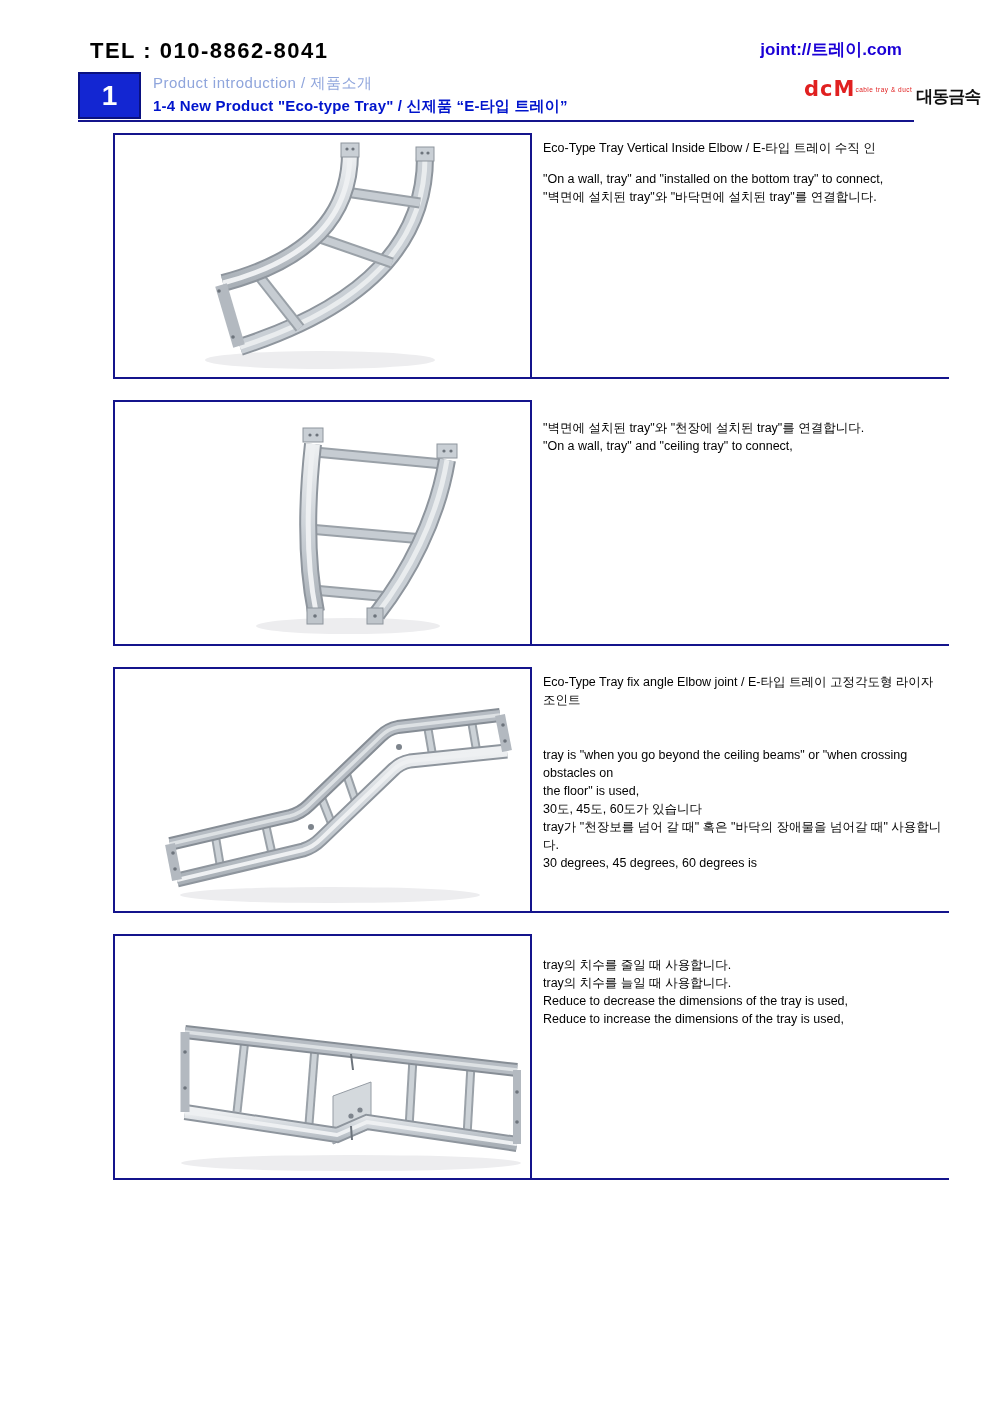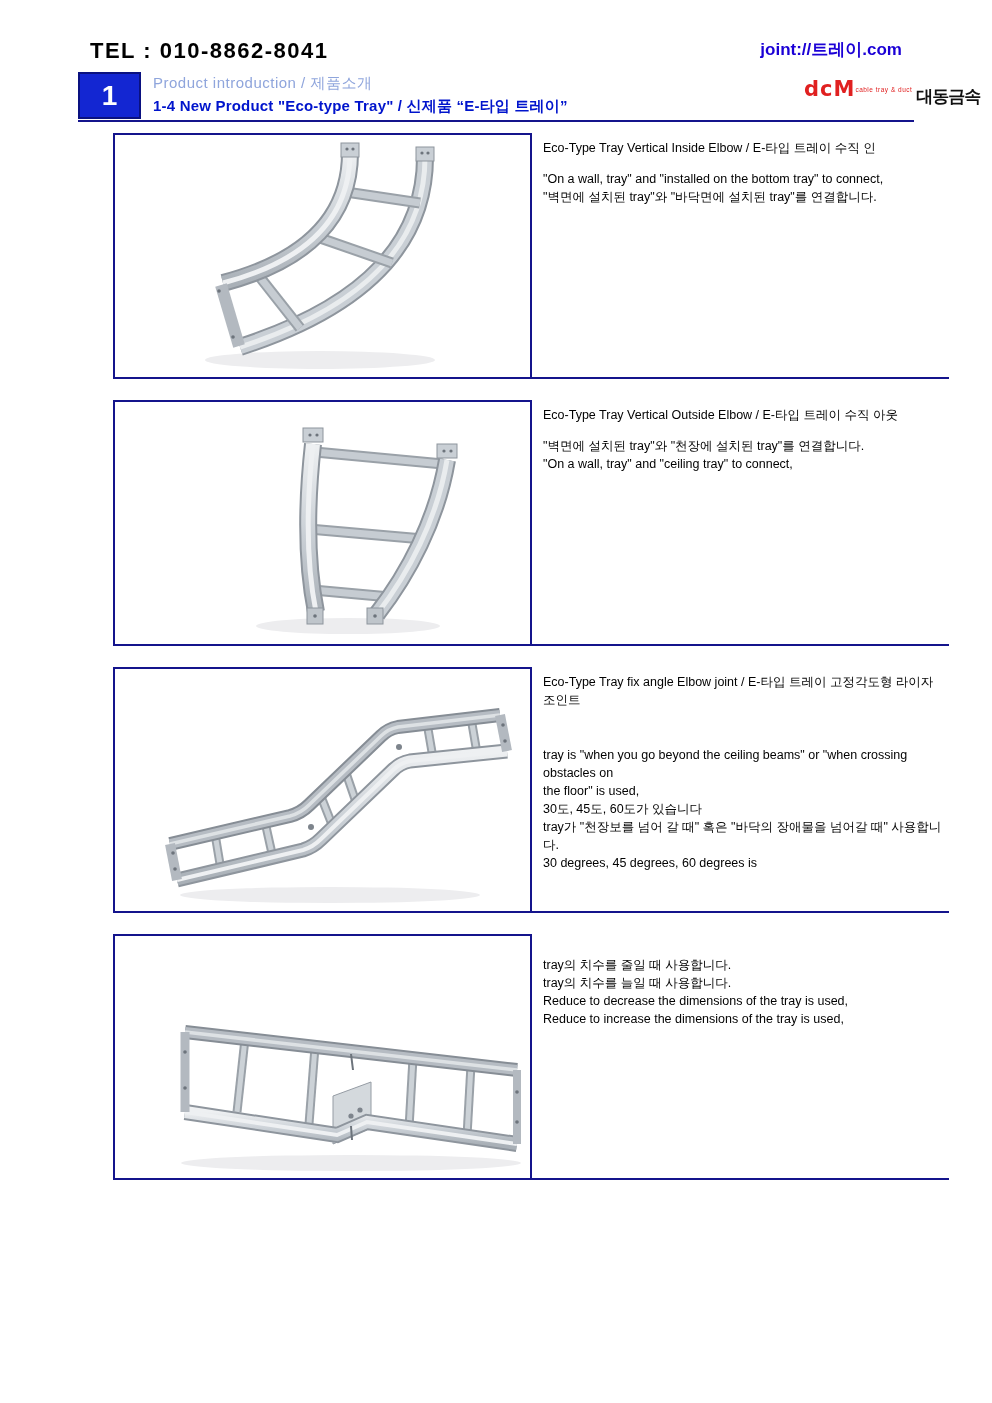--- a/index.html
+++ b/index.html
@@ -148,21 +148,20 @@
         <circle cx="329" cy="49" r="1.6" fill="#6d747c"></circle>
         <circle cx="336" cy="49" r="1.6" fill="#6d747c"></circle>
 
         <rect x="192" y="206" width="16" height="16" fill="#bfc5cb" stroke="#8e959d"></rect>
         <rect x="252" y="206" width="16" height="16" fill="#bfc5cb" stroke="#8e959d"></rect>
         <circle cx="200" cy="214" r="1.8" fill="#6d747c"></circle>
         <circle cx="260" cy="214" r="1.8" fill="#6d747c"></circle>
       </svg>
     </div>
     <div class="txt">
-      <div class="sec-title">Eco-Type Tray Vertical Outside Elbow / E-타입 트레이 수직 아웃</div>
       <div class="sec-body">"벽면에 설치된 tray"와 "천장에 설치된 tray"를 연결합니다.
 "On a wall, tray" and "ceiling tray" to connect,</div>
     </div>
   </div>
 
   <div class="section s3">
     <div class="img-box">
       <svg viewBox="0 0 415 242" width="415" height="242">
         <ellipse cx="215" cy="226" rx="150" ry="8" fill="#ededef"></ellipse>
 

